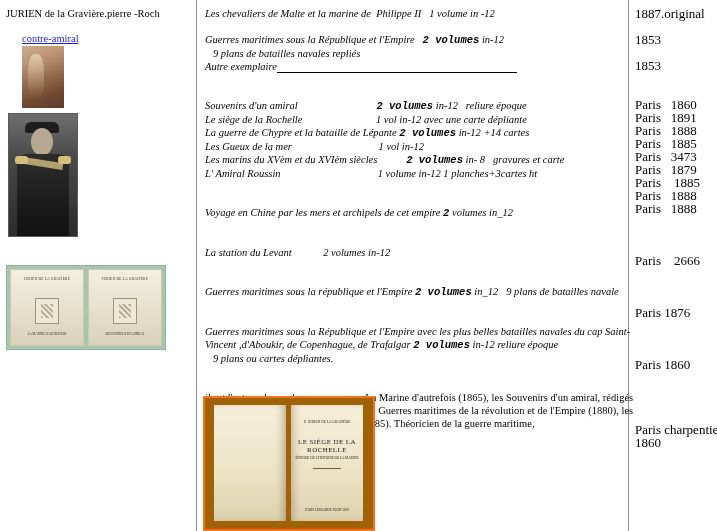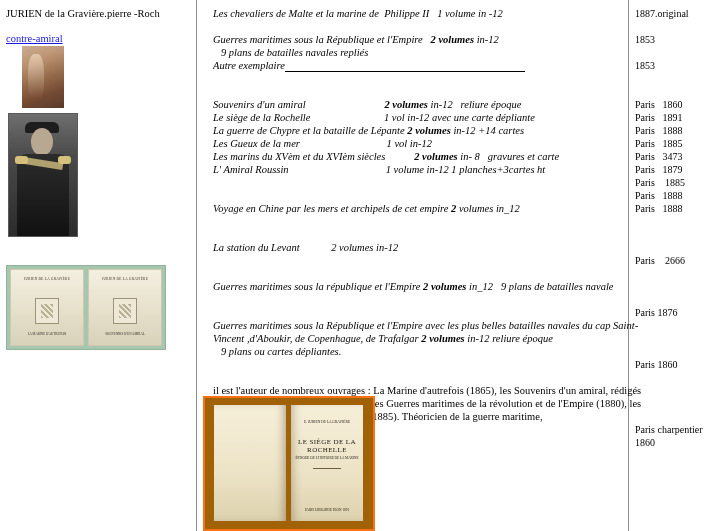--- a/index.html
+++ b/index.html
@@ -33,21 +33,21 @@
     position: absolute;
     left: 6px;
     top: 8px;
     font-size: 10.5px;
     font-family: "Liberation Serif", serif;
     color: #000;
     white-space: nowrap;
   }
   .author-link {
     position: absolute;
-    left: 6px;
+    left: 22px;
     top: 33px;
     font-size: 10.5px;
     color: #1a1ae6;
     text-decoration: underline;
     white-space: nowrap;
     cursor: pointer;
   }
 
   
   .fig-top {
@@ -287,49 +287,48 @@
     padding: 7px 6px 0 8px;
     box-sizing: border-box;
   }
   .mid-col .ln {
     font-family: "Liberation Serif", serif;
     font-style: italic;
     font-size: 10.5px;
     line-height: 13px;
     white-space: pre;
     color: #000;
-    margin-left: 8px;
   }
   .mid-col .ln.up {
     font-style: normal;
   }
   .mid-col .sp {
     height: 13px;
   }
-  b.bold { font-weight: bold; }
+  b.bold { font-weight: bold; font-family: Liberation Mono, monospace; }
   .rule-line {
     display: inline-block;
     border-bottom: 1px solid #000;
     height: 10px;
     vertical-align: bottom;
   }
 
   
   .right-col {
     position: absolute;
     left: 629px;
     top: 0;
     width: 88px;
     height: 531px;
     padding: 7px 0 0 6px;
     box-sizing: border-box;
   }
   .right-col .dl {
     font-family: "Liberation Serif", serif;
-    font-size: 10px;
+    font-size: 13px;
     line-height: 13px;
     white-space: pre;
     color: #000;
   }
   .right-col .sp { height: 13px; }
 </style>
 </head>
 <body>
 
 <div class="page">

